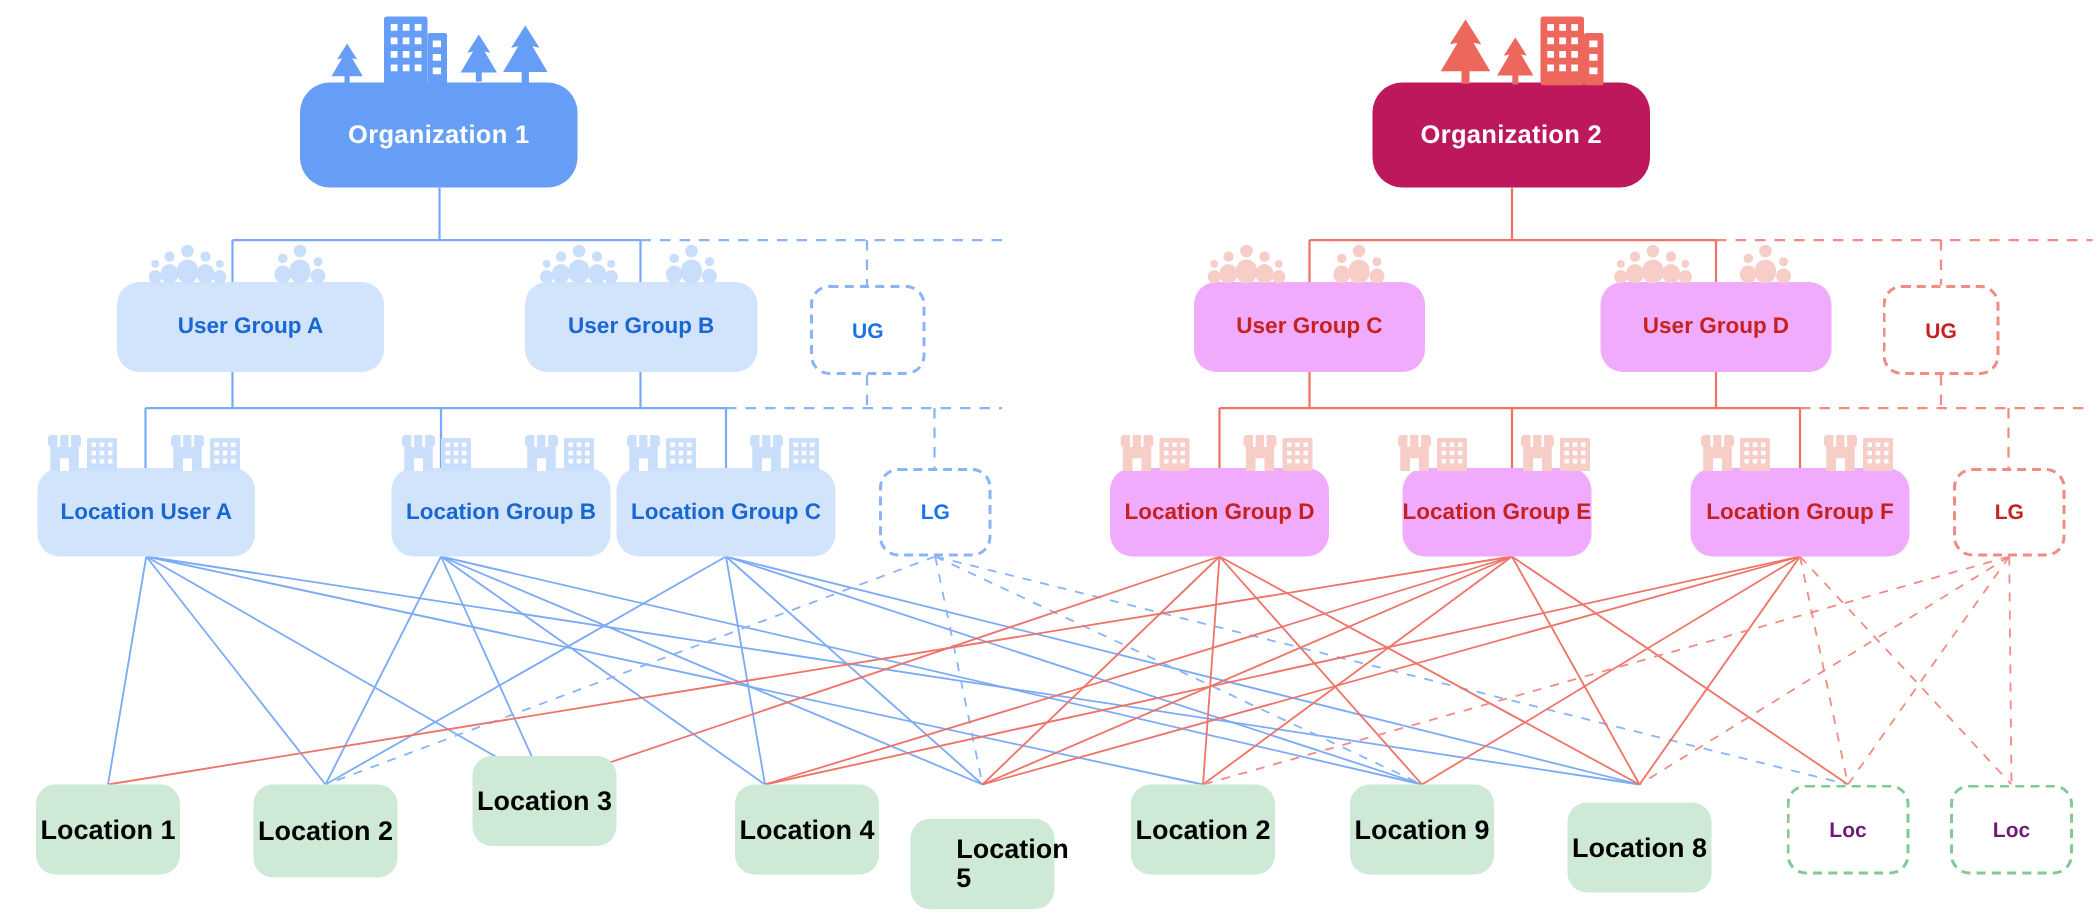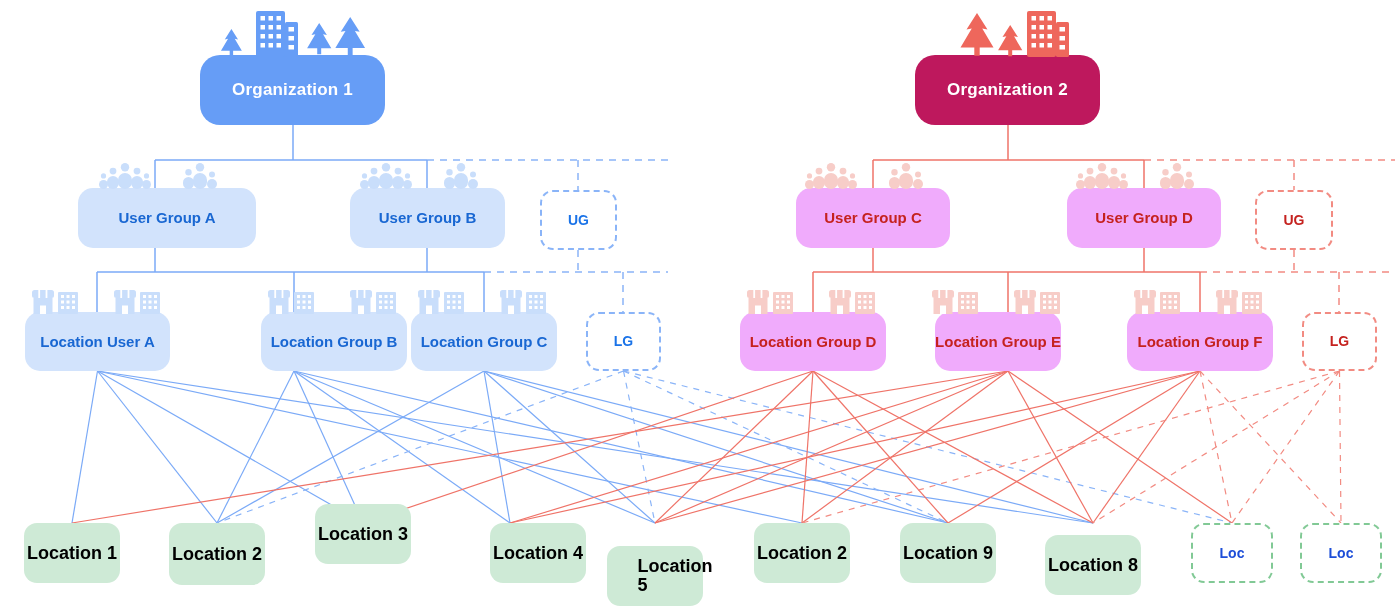--- a/index.html
+++ b/index.html
@@ -12,21 +12,21 @@
   .org{color:#ffffff;font-size:17px;border-radius:20px;letter-spacing:.2px;}
   .org.blue{background:#669DF6;}
   .org.red{background:#be185d;}
   .group{font-size:15px;border-radius:15px;}
   .group.blue{background:#D2E3FC;color:#1967D2;}
   .group.red{background:#f0abfc;color:#C5221F;}
   .loc{background:#CEEAD6;color:#000000;font-size:18px;border-radius:13px;}
   .ghost{background:#ffffff;font-size:14px;border-radius:13px;border:2px dashed;}
   .ghost.blue{border-color:#8AB4F8;color:#1A73E8;}
   .ghost.red{border-color:#F28B82;color:#C5221F;}
-  .ghost.green{border-color:#81C995;color:#1d4ed8;}
+  .ghost.green{border-color:#81C995;color:#701a75;}
   .icon-wrap{position:absolute;left:50%;transform:translateX(-50%);z-index:1;pointer-events:none;}
   .wire-blue{stroke:#7BAAF7;}
   .wire-red{stroke:#EF7368;}
   .wire-blue.dash{stroke:#8AB4F8;}
   .wire-red.dash{stroke:#F28B82;}
 </style>
 </head>
 <body>
 
 <div id="canvas">

